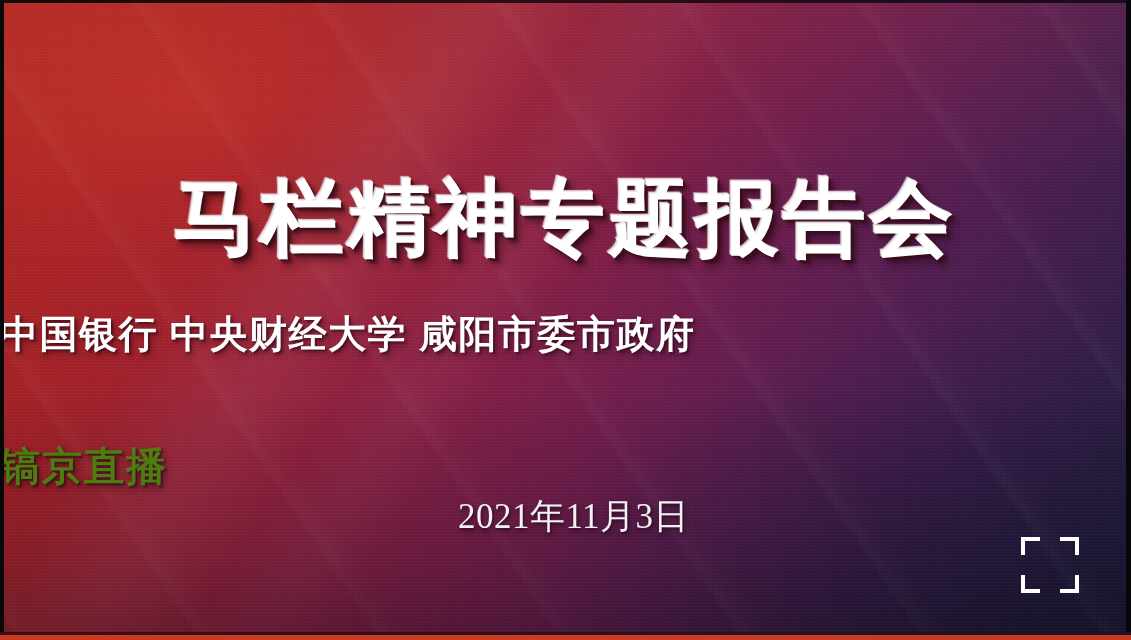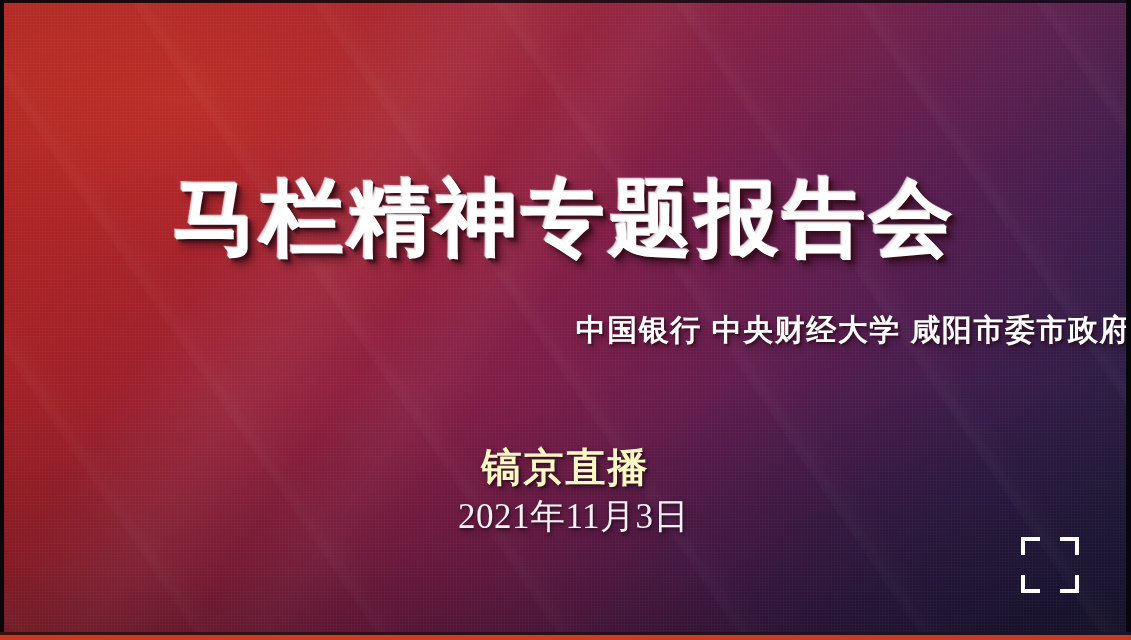--- a/index.html
+++ b/index.html
@@ -172,45 +172,45 @@
       2px 2px 0 rgba(60,12,24,0.75),
       4px 4px 3px rgba(40,8,18,0.55),
       6px 7px 9px rgba(24,4,12,0.42);
   }
 
   .subtitle {
     position: absolute;
     top: 315px;
     left: 0;
     right: 0;
-    text-align: right;
+    text-align: left;
     font-family: "Liberation Sans", "DejaVu Sans", sans-serif;
     font-weight: bold;
-    font-size: 30px;
+    font-size: 38px;
     line-height: 1;
     letter-spacing: 1.5px;
     color: #ffffff;
     white-space: nowrap;
     text-shadow:
       2px 2px 2px rgba(40,8,20,0.55),
       3px 4px 6px rgba(24,4,12,0.38);
   }
 
   .channel {
     position: absolute;
     top: 447px;
     left: 0;
     right: 0;
-    text-align: center;
-    font-family: Liberation Sans, sans-serif;
+    text-align: left;
+    font-family: Liberation Serif, serif;
     font-weight: bold;
     font-size: 40px;
     line-height: 1;
     letter-spacing: 2px;
-    color: #fef9c3;
+    color: #4d7c0f;
     white-space: nowrap;
     text-shadow:
       2px 2px 2px rgba(30,8,24,0.55),
       3px 4px 7px rgba(16,4,16,0.40);
   }
 
   .date {
     position: absolute;
     top: 499px;
     left: 16px;

